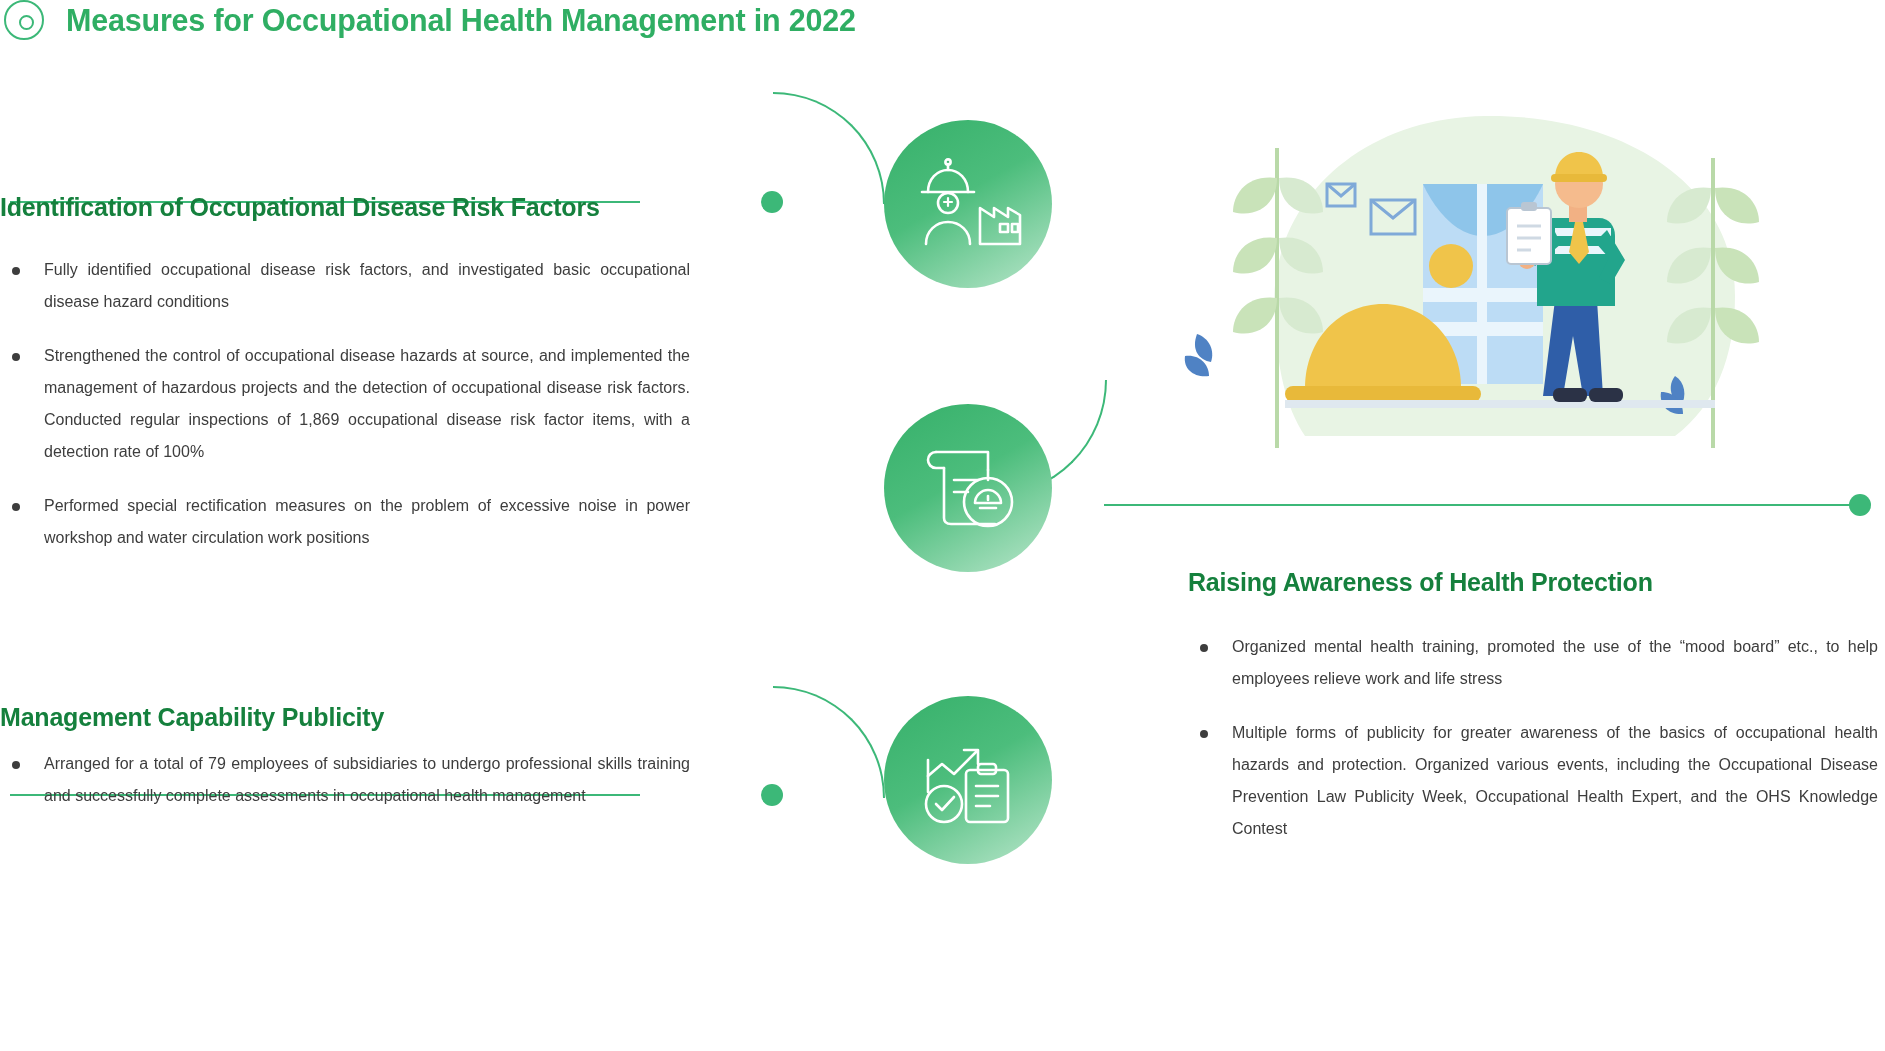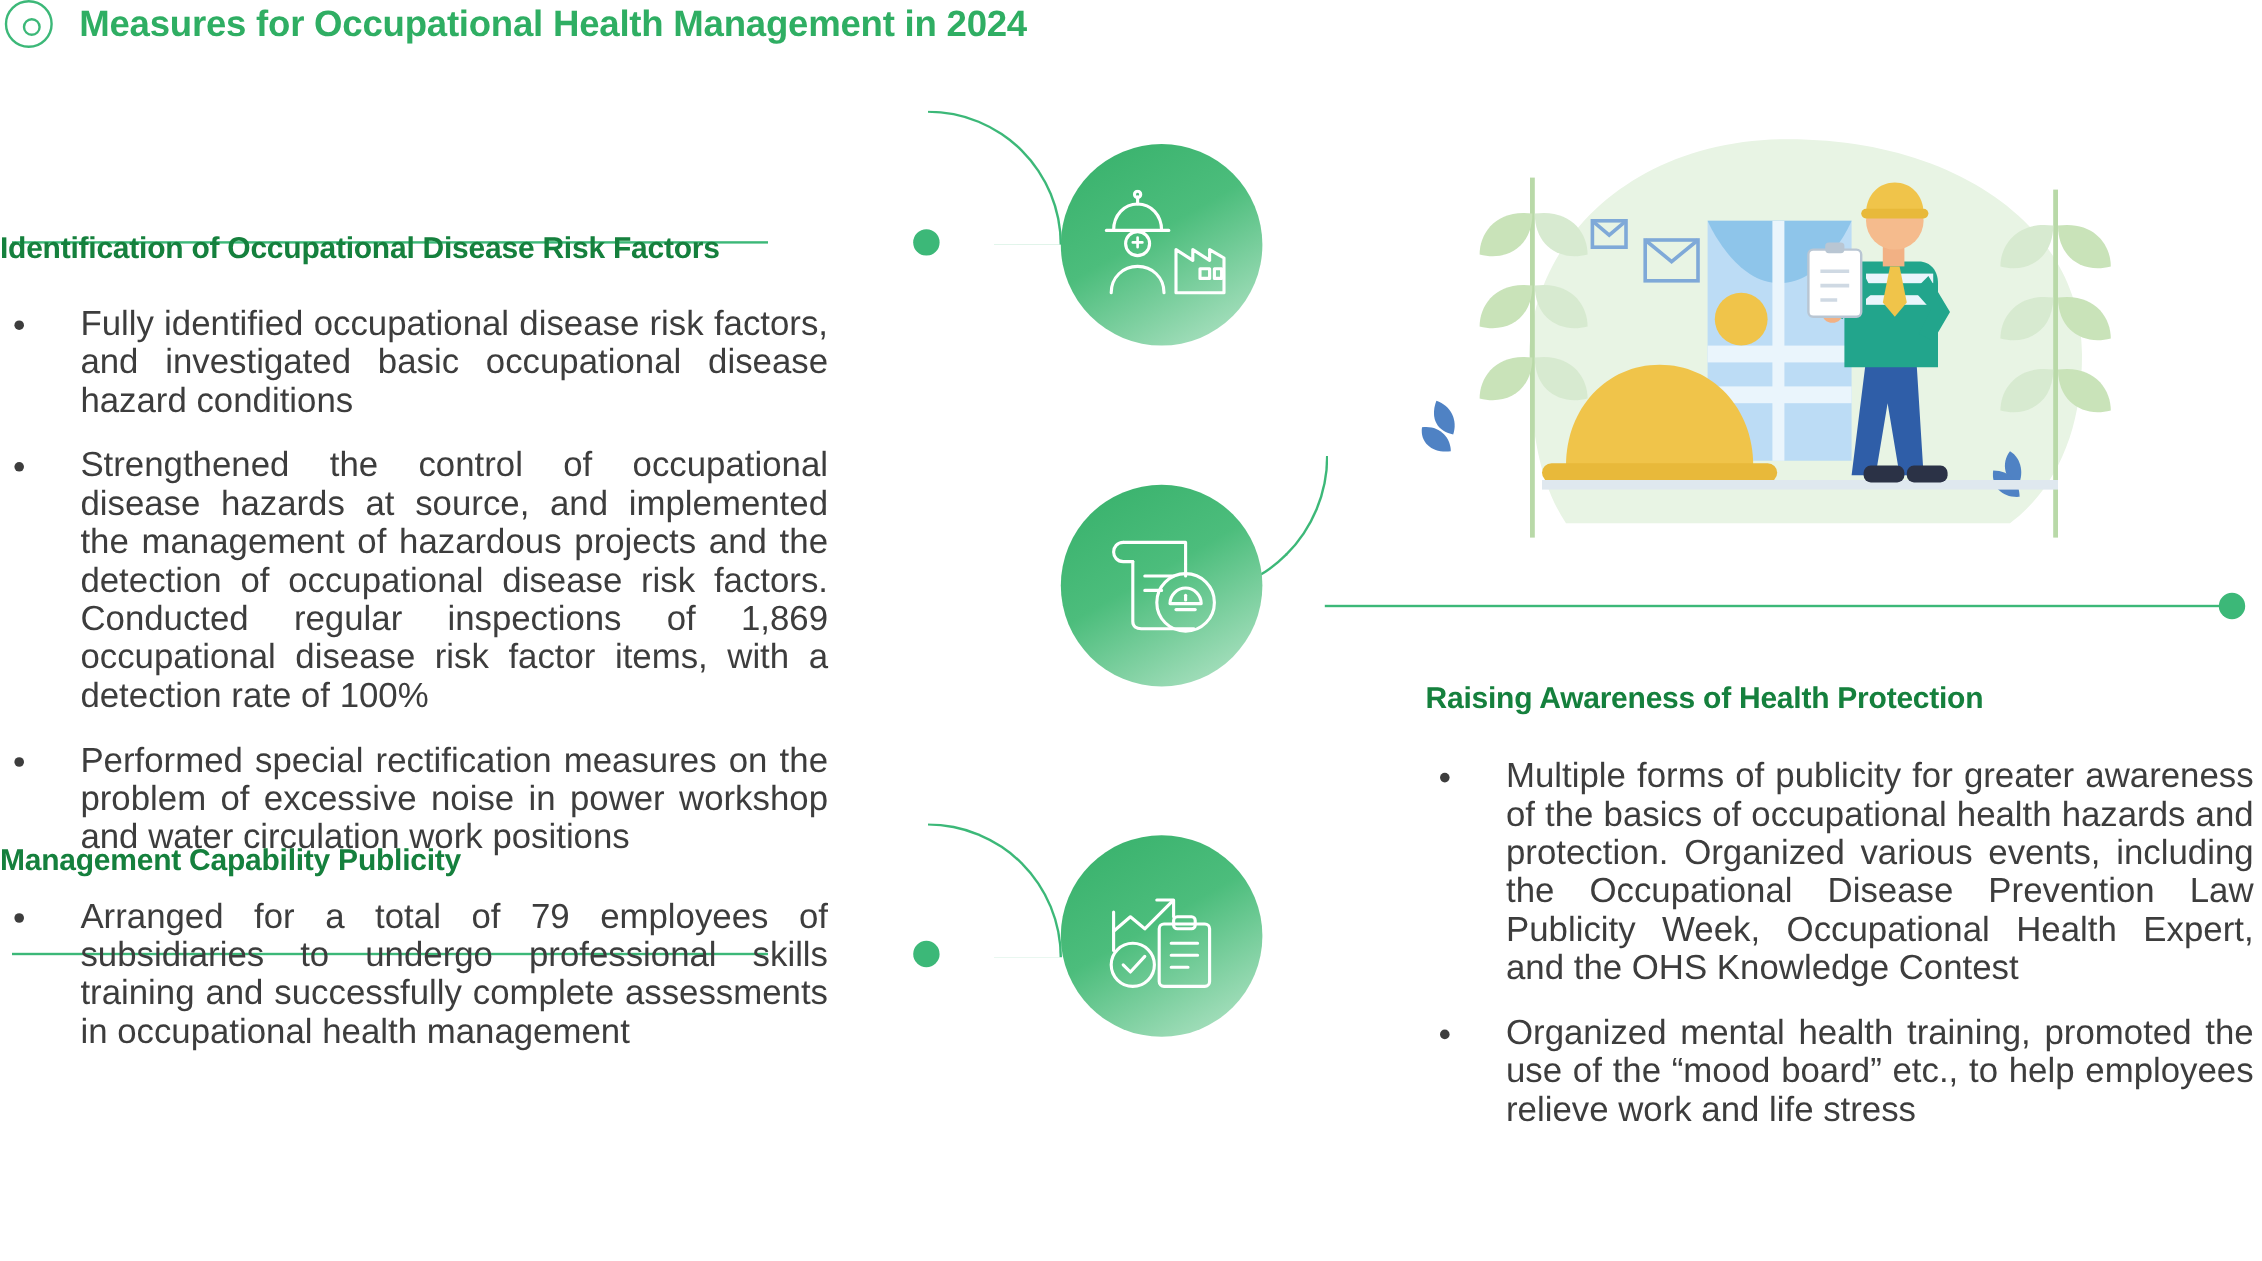--- a/index.html
+++ b/index.html
@@ -104,22 +104,22 @@
     font-weight: bold;
     letter-spacing: -0.2px;
   }
   ul.bullets {
     list-style: none;
     margin: 0;
     padding: 0;
   }
   ul.bullets li {
     position: relative;
-    padding-left: 67px;
-    font-size: 29px;
+    padding-left: 44px;
+    font-size: 16px;
     line-height: 32px;
     color: #3d3d3d;
     text-align: justify;
     margin-bottom: 22px;
   }
   ul.bullets li::before {
     content: "";
     position: absolute;
     left: 12px;
     top: 13px;
@@ -161,21 +161,21 @@
     top: 88px;
     width: 700px;
     height: 430px;
   }
 </style>
 </head>
 <body>
 
 <div class="page-header">
   <div class="header-bullet-icon"></div>
-  <div class="page-title">Measures for Occupational Health Management in 2024</div>
+  <div class="page-title">Measures for Occupational Health Management in 2022</div>
 </div>
 
 <div class="line hline" style="left:10px; top:201px; width:630px;"></div>
 
 <div class="dot" style="left:761px; top:191px;"></div>
 <div class="elbow" style="left:773px; top:92px; width:110px; height:110px;"></div>
 
 <div class="elbow-down" style="left:990px; top:380px; width:115px; height:115px;"></div>
 <div class="line hline" style="left:1104px; top:504px; width:752px;"></div>
 <div class="dot" style="left:1849px; top:494px;"></div>
@@ -327,16 +327,16 @@
 <div id="left-col-2">
   <div class="section-heading">Management Capability Publicity</div>
   <ul class="bullets">
     <li>Arranged for a total of 79 employees of subsidiaries to undergo professional skills training and successfully complete assessments in occupational health management</li>
   </ul>
 </div>
 
 <div id="right-col">
   <div class="section-heading">Raising Awareness of Health Protection</div>
   <ul class="bullets">
+    <li>Organized mental health training, promoted the use of the “mood board” etc., to help employees relieve work and life stress</li>
     <li>Multiple forms of publicity for greater awareness of the basics of occupational health hazards and protection. Organized various events, including the Occupational Disease Prevention Law Publicity Week, Occupational Health Expert, and the OHS Knowledge Contest</li>
-    <li>Organized mental health training, promoted the use of the “mood board” etc., to help employees relieve work and life stress</li>
   </ul>
 </div>
 
 </body></html>

